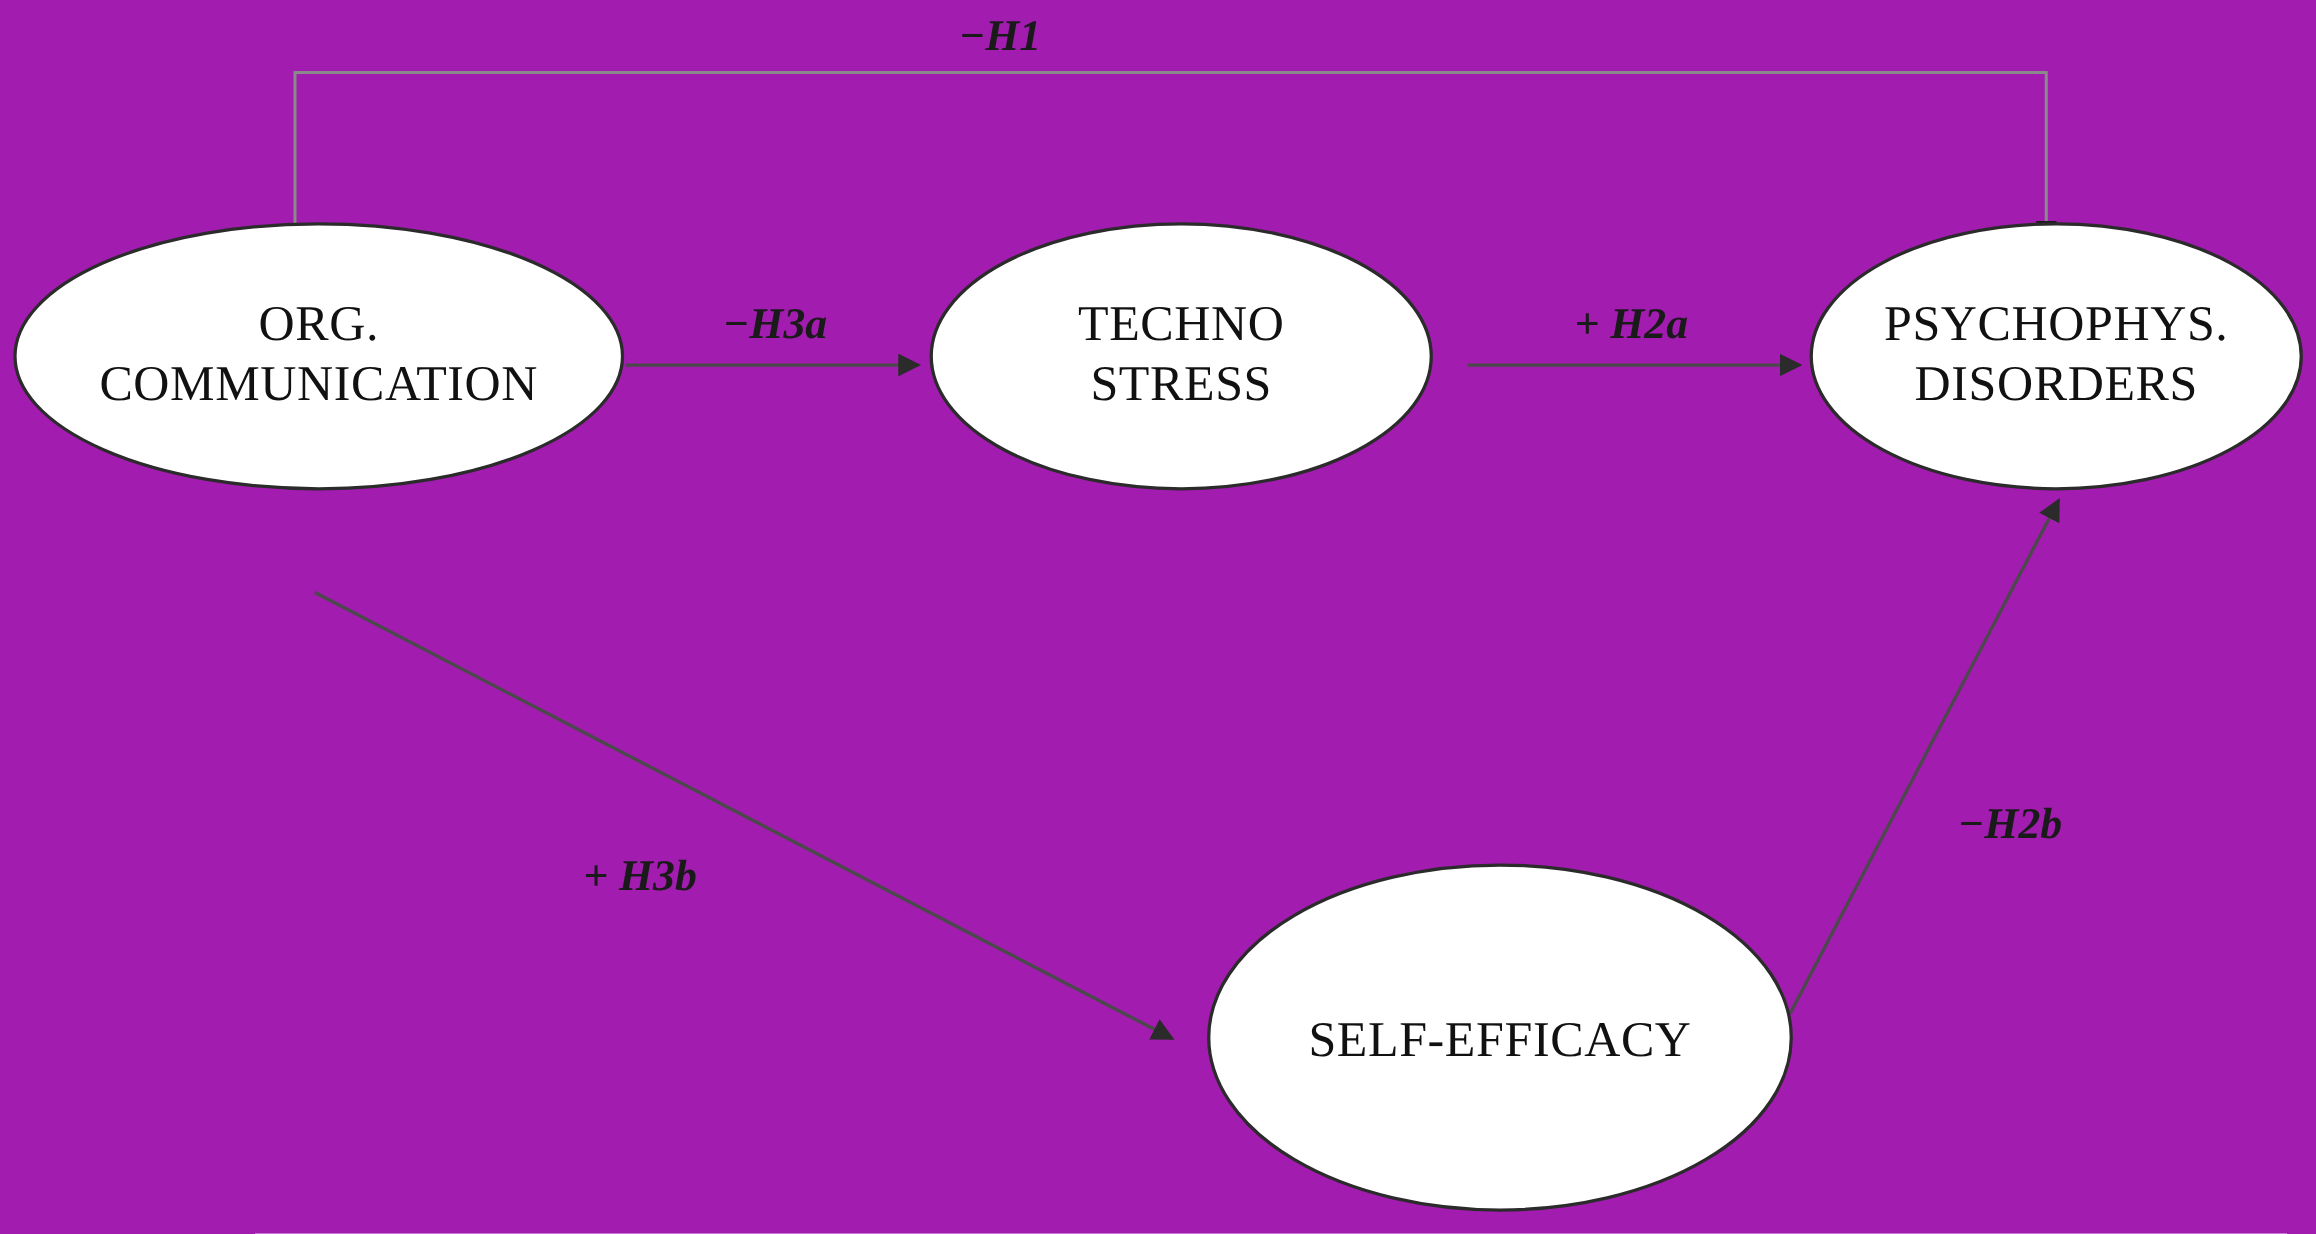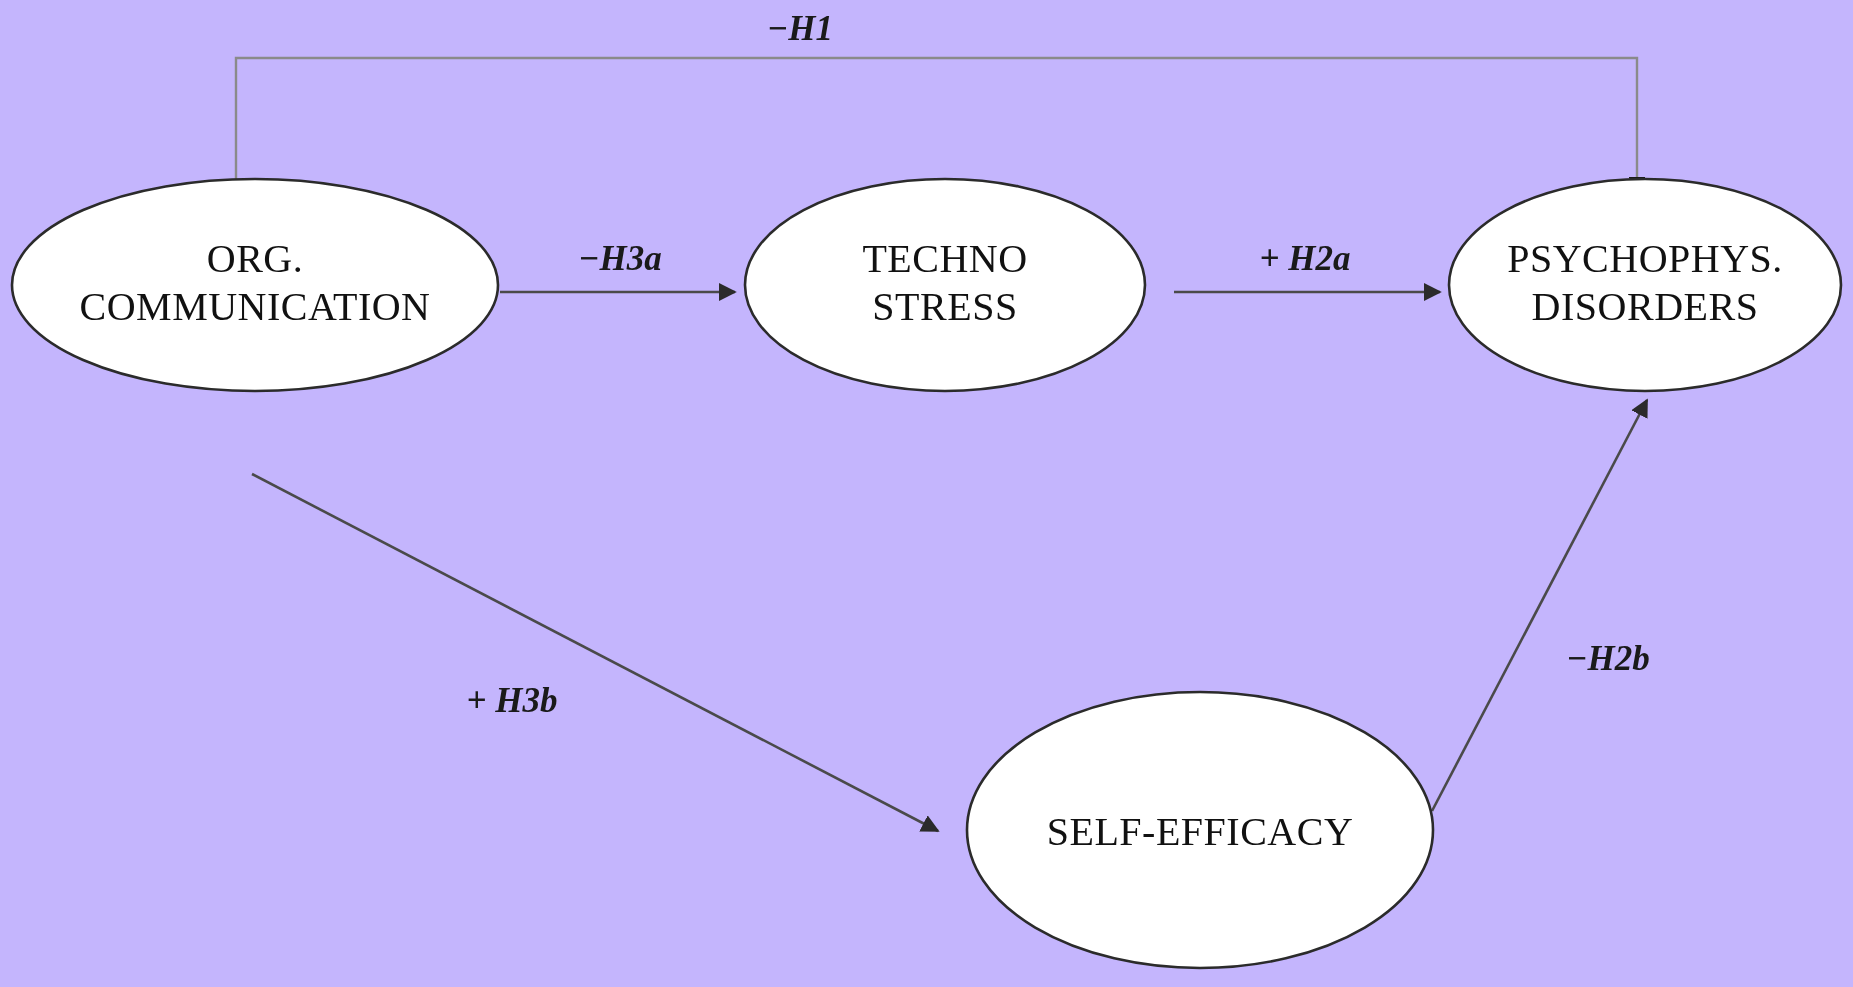--- a/index.html
+++ b/index.html
@@ -7,21 +7,21 @@
     padding: 0;
     background: #ffffff;
   }
   body {
     font-family: "Liberation Serif", "DejaVu Serif", serif;
   }
   #canvas {
     position: relative;
     width: 1853px;
     height: 987px;
-    background: #c4b5fd;
+    background: #a21caf;
     overflow: hidden;
   }
   #diagram-svg {
     position: absolute;
     top: 0;
     left: 0;
     width: 1853px;
     height: 987px;
   }
   .node-ellipse {

